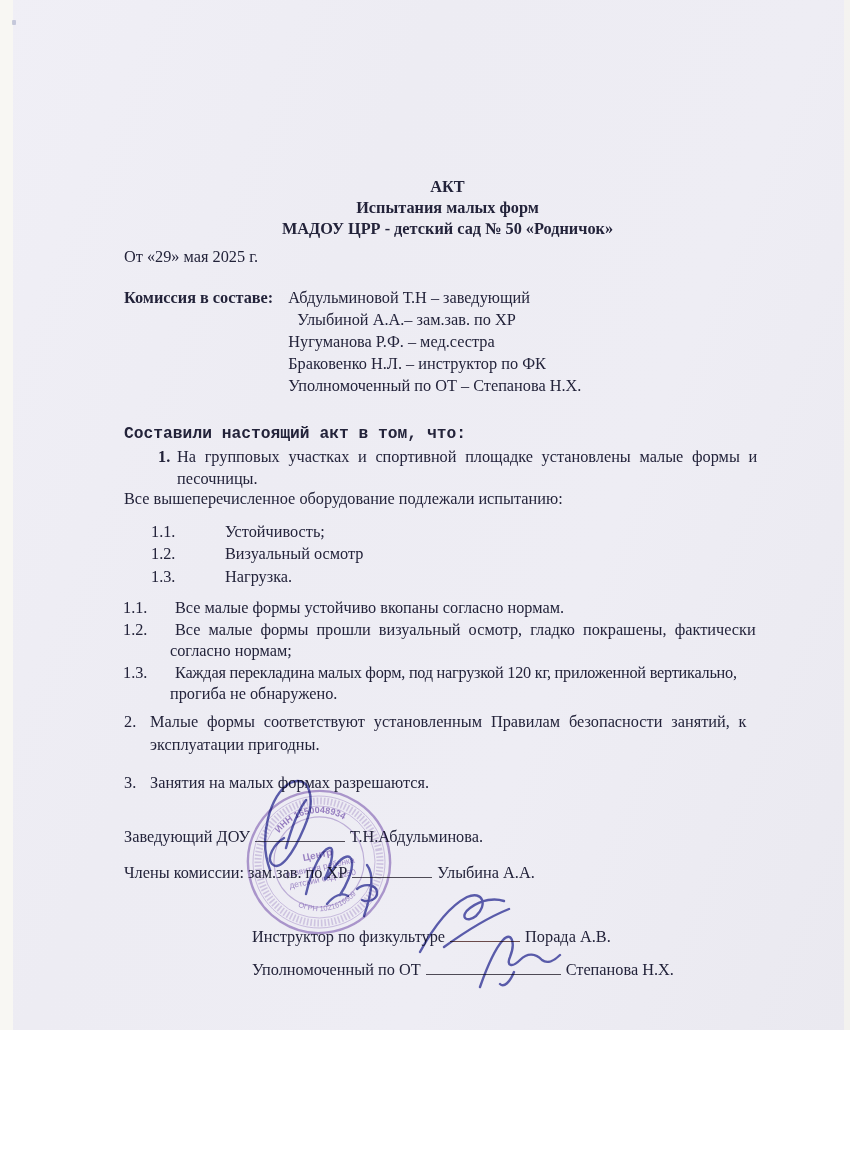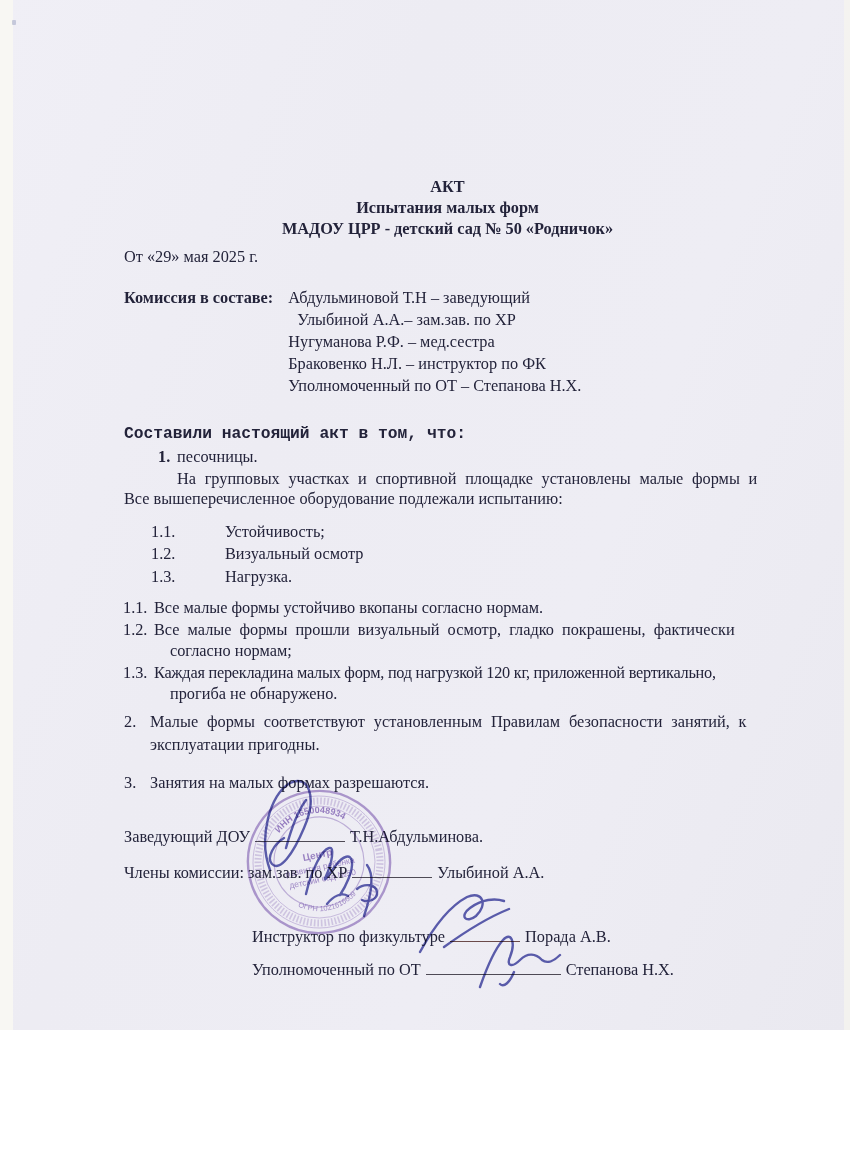--- a/index.html
+++ b/index.html
@@ -33,21 +33,21 @@
   .item1 .ln.sp{word-spacing:4.6px;}
   .equip{left:124px;top:489px;}
 
   .shortlist{left:151px;top:521px;line-height:22.3px;}
   .shortlist .sn{display:inline-block;width:74px;}
   .shortlist div{white-space:nowrap;}
 
   .results{left:154px;top:597px;width:600px;line-height:21.5px;}
   .r-item{position:relative;}
   .r-item .rn{position:absolute;left:-31px;top:0;}
-  .r-item .l1{white-space:nowrap;}
+  .r-item .l1{margin-left:21px;white-space:nowrap;}
   .r-item .l2{margin-left:16px;white-space:nowrap;}
   .r-item .ws{word-spacing:4px;}
   .r-item .tight{letter-spacing:-0.25px;}
 
   .item2{left:124px;top:711px;width:610px;line-height:22.5px;}
   .item2 .num,.item3 .num{position:absolute;left:0;top:0;}
   .item2 .ln{margin-left:26px;white-space:nowrap;}
   .item2 .ln.sp{word-spacing:4.8px;}
   .item3{left:124px;top:773px;width:610px;}
   .item3 .ln{margin-left:26px;white-space:nowrap;}
@@ -85,22 +85,22 @@
       <div>Нугуманова Р.Ф. – мед.сестра</div>
       <div>Браковенко Н.Л. – инструктор по ФК</div>
       <div>Уполномоченный по ОТ – Степанова Н.Х.</div>
     </div>
   </div>
 
   <div class="abs statement b nw">Составили настоящий акт в том, что:</div>
 
   <div class="abs item1">
     <span class="num">1.</span>
+    <div class="ln sp">На групповых участках и спортивной площадке установлены малые формы и</div>
     <div class="ln">песочницы.</div>
-    <div class="ln sp">На групповых участках и спортивной площадке установлены малые формы и</div>
   </div>
 
   <div class="abs equip nw">Все вышеперечисленное оборудование подлежали испытанию:</div>
 
   <div class="abs shortlist">
     <div>
       <span class="sn">1.1.</span><span>Устойчивость;</span>
     </div>
     <div>
       <span class="sn">1.2.</span><span>Визуальный осмотр</span>
@@ -135,21 +135,21 @@
 
   <div class="abs item3">
     <span class="num">3.</span>
     <div class="ln">Занятия на малых формах разрешаются.</div>
   </div>
 
   <div class="sig" style="left:124px;top:827px;">
     <span>Заведующий ДОУ</span><span class="ul w90"></span><span>Т.Н.Абдульминова.</span>
   </div>
   <div class="sig" style="left:124px;top:863px;">
-    <span>Члены комиссии: зам.зав. по ХР</span><span class="ul w80"></span><span>Улыбиной А.А.</span>
+    <span>Члены комиссии: зам.зав. по ХР</span><span class="ul w80"></span><span>Улыбина А.А.</span>
   </div>
   <div class="sig" style="left:252px;top:927px;">
     <span>Инструктор по физкультуре</span><span class="ul w70 red"></span><span>Порада А.В.</span>
   </div>
   <div class="sig" style="left:252px;top:960px;">
     <span>Уполномоченный по ОТ</span><span class="ul w135"></span><span>Степанова Н.Х.</span>
   </div>
 
   <svg class="stamp" width="158" height="158" viewBox="0 0 158 158">
     <g transform="rotate(-12 79 76)" stroke="#8a68bb" fill="none">

